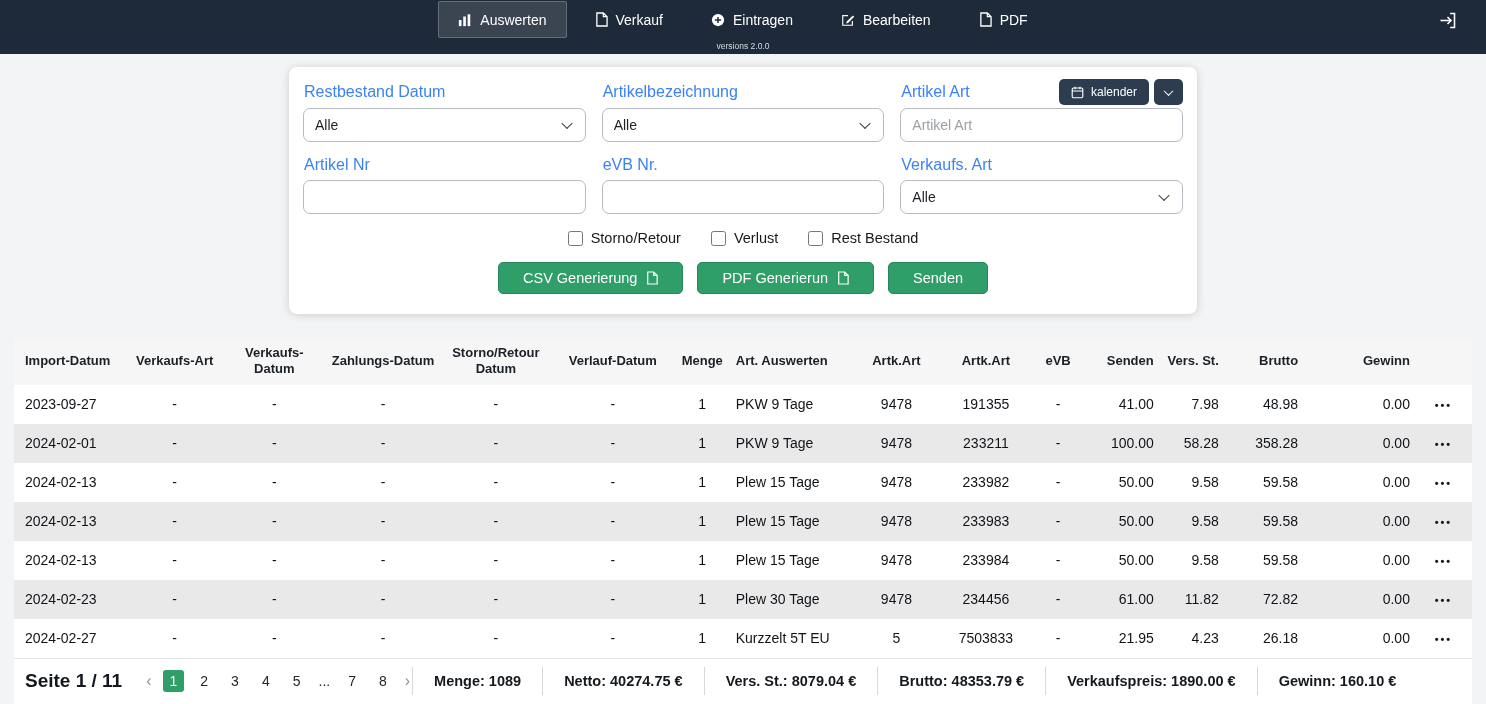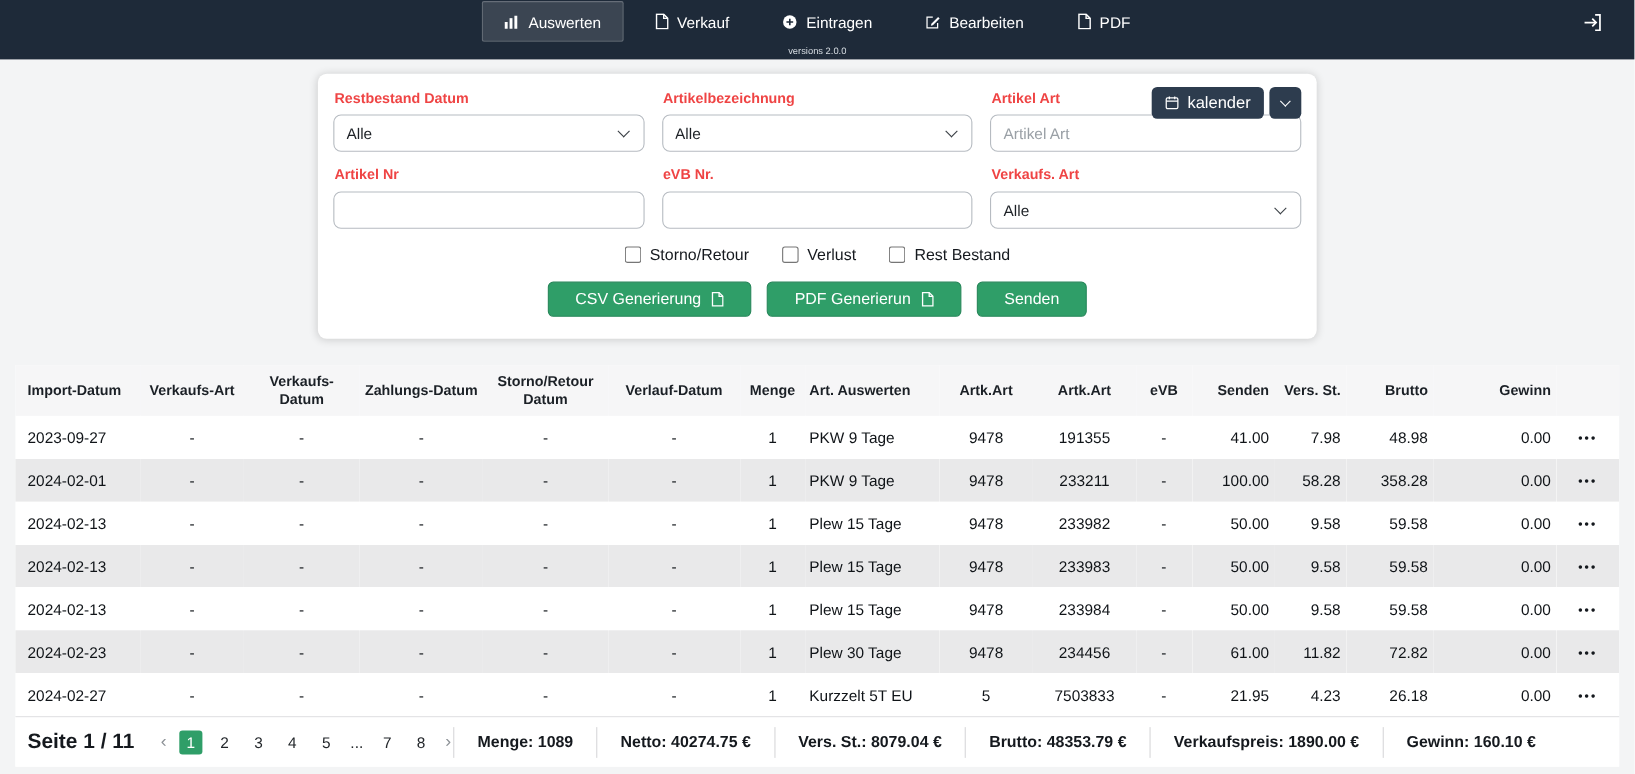--- a/index.html
+++ b/index.html
@@ -47,41 +47,41 @@
     margin: 13px auto 0;
     background: #fff;
     border-radius: 8px;
     box-shadow: 0 1px 8px rgba(0,0,0,.16);
     padding: 16px 14px 20px;
   }
   .card-top-buttons { position: absolute; top: 12px; right: 14px; display: flex; gap: 5px; }
   .btn-dark {
     background: var(--darkbtn, #2d3c4e); color: #fff;
     border: none; border-radius: 5px;
-    font-size: 15px; font-family: inherit;
+    font-size: 12px; font-family: inherit;
     padding: 6px 12px;
     display: flex; align-items: center; gap: 7px;
     cursor: pointer;
   }
   .btn-dark.small { padding: 6px 11px; }
   .chev-white {
     width: 7px; height: 7px;
     border-right: 1.8px solid #fff; border-bottom: 1.8px solid #fff;
     transform: rotate(45deg) translate(-1px,-1px);
   }
 
   .field-grid {
     display: grid;
     grid-template-columns: repeat(3, 1fr);
     column-gap: 16px; row-gap: 14px;
   }
   .field label {
     display: block;
-    font-size: 13px; font-weight: 700; line-height: 1.1;
-    margin: 0 0 7px 1px; color: #ef4444;
+    font-size: 16px; font-weight: 400; line-height: 1.1;
+    margin: 0 0 7px 1px; color: #3b82f6;
   }
   .select-wrap { position: relative; }
   select, .text-input {
     width: 100%; height: 34px;
     border: 1px solid #b6bbc1; border-radius: 7px;
     background: #fff; color: #1d2126;
     font-size: 14px; font-family: inherit;
     padding: 0 11px;
     outline: none;
   }

